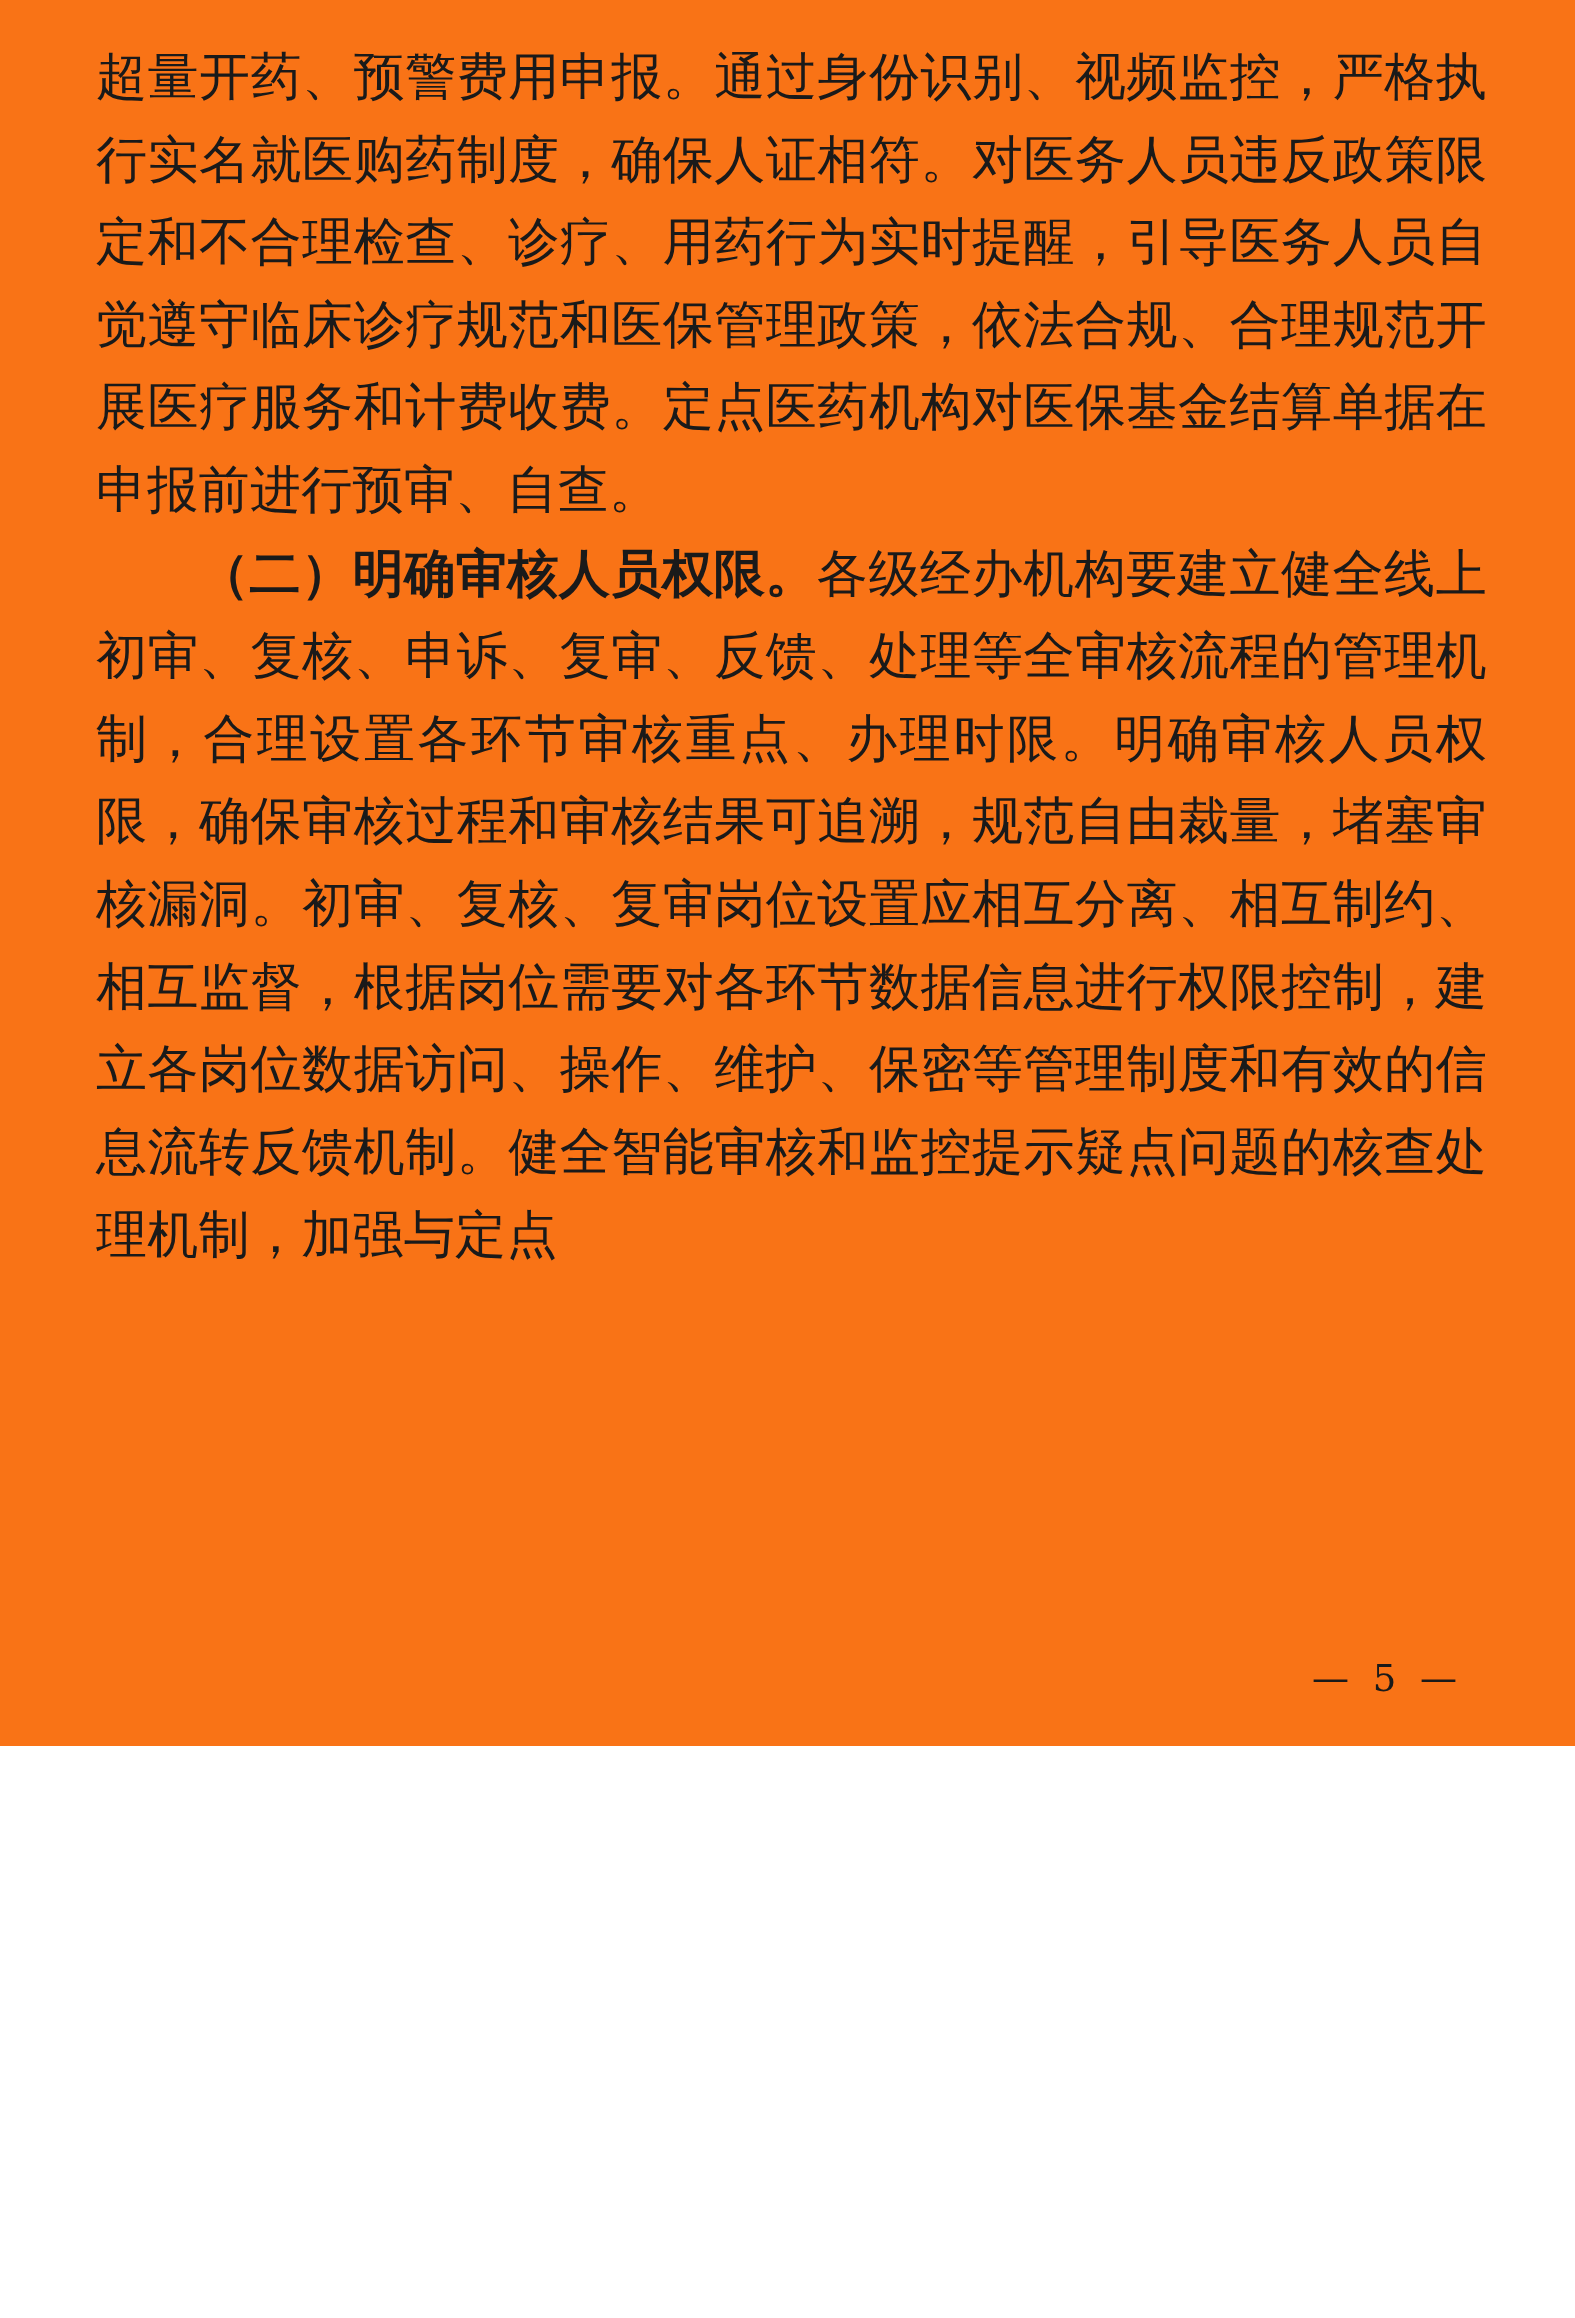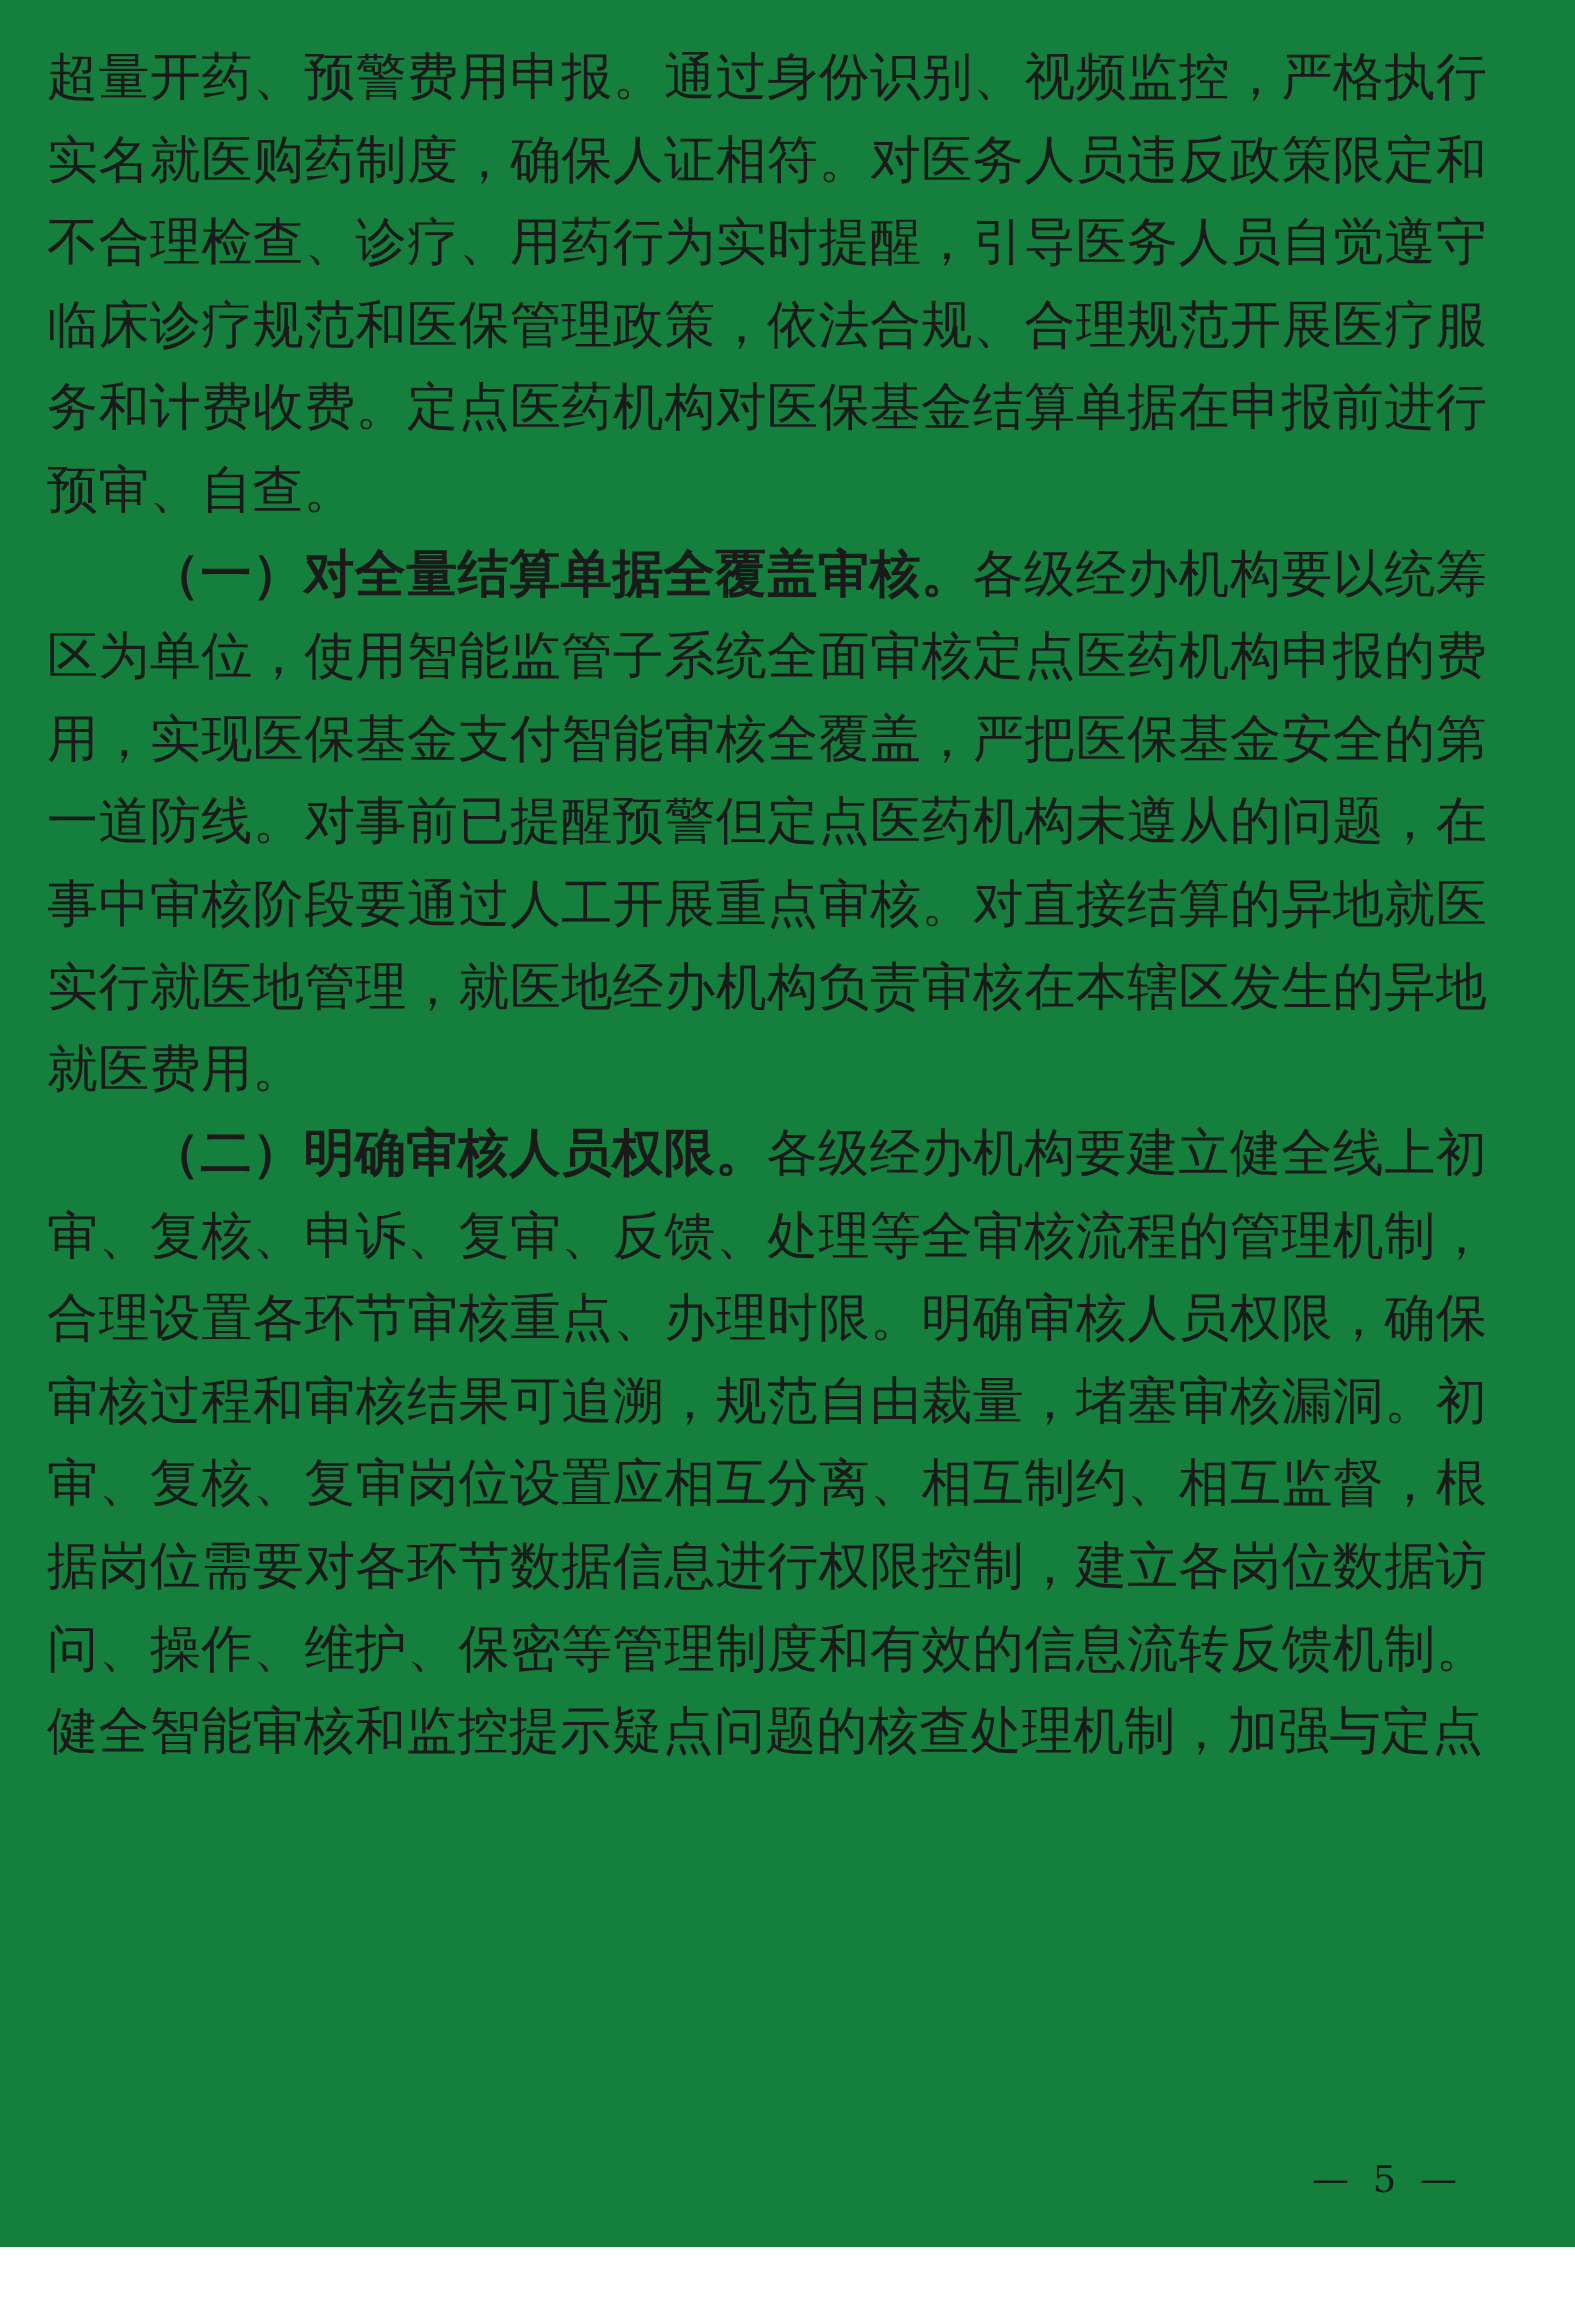--- a/index.html
+++ b/index.html
@@ -6,25 +6,25 @@
     margin: 0;
     padding: 0;
     background: #ffffff;
   }
   body {
     font-family: "DejaVu Serif", serif;
     color: #1a1a1a;
   }
   .page {
     width: 1576px;
-    height: 2247px;
-    background: #15803d;
+    height: 1746px;
+    background: #f97316;
     position: relative;
     box-sizing: border-box;
-    padding: 36px 89px 0 47px;
+    padding: 36px 89px 0 96px;
     overflow: hidden;
   }
   .doc-body {
     font-size: 51px;
     line-height: 1.62;
     text-align: justify;
     text-justify: inter-ideograph;
     letter-spacing: 0.3px;
   }
   .para {
@@ -55,21 +55,20 @@
 </style>
 </head>
 <body>
 
 <div class="page">
   <div class="doc-body">
 
     <p class="para">超量开药、预警费用申报。通过身份识别、视频监控，严格执行实名就医购药制度，确保人证相符。对医务人员违反政策限定和不合理检查、诊疗、用药行为实时提醒，引导医务人员自觉遵守临床诊疗规范和医保管理政策，依法合规、合理规范开展医疗服务和计费收费。定点医药机构对医保基金结算单据在申报前进行预审、自查。</p>
 
 
-    <p class="para indent"><span class="sec-label">（一）对全量结算单据全覆盖审核。</span><span>各级经办机构要以统筹区为单位，使用智能监管子系统全面审核定点医药机构申报的费用，实现医保基金支付智能审核全覆盖，严把医保基金安全的第一道防线。对事前已提醒预警但定点医药机构未遵从的问题，在事中审核阶段要通过人工开展重点审核。对直接结算的异地就医实行就医地管理，就医地经办机构负责审核在本辖区发生的异地就医费用。</span></p>
 
     <p class="para indent"><span class="sec-label">（二）明确审核人员权限。</span><span>各级经办机构要建立健全线上初审、复核、申诉、复审、反馈、处理等全审核流程的管理机制，合理设置各环节审核重点、办理时限。明确审核人员权限，确保审核过程和审核结果可追溯，规范自由裁量，堵塞审核漏洞。初审、复核、复审岗位设置应相互分离、相互制约、相互监督，根据岗位需要对各环节数据信息进行权限控制，建立各岗位数据访问、操作、维护、保密等管理制度和有效的信息流转反馈机制。健全智能审核和监控提示疑点问题的核查处理机制，加强与定点</span></p>
 
   </div>
 
   <div class="page-number">— 5 —</div>
 </div>
 
 
 </body></html>

